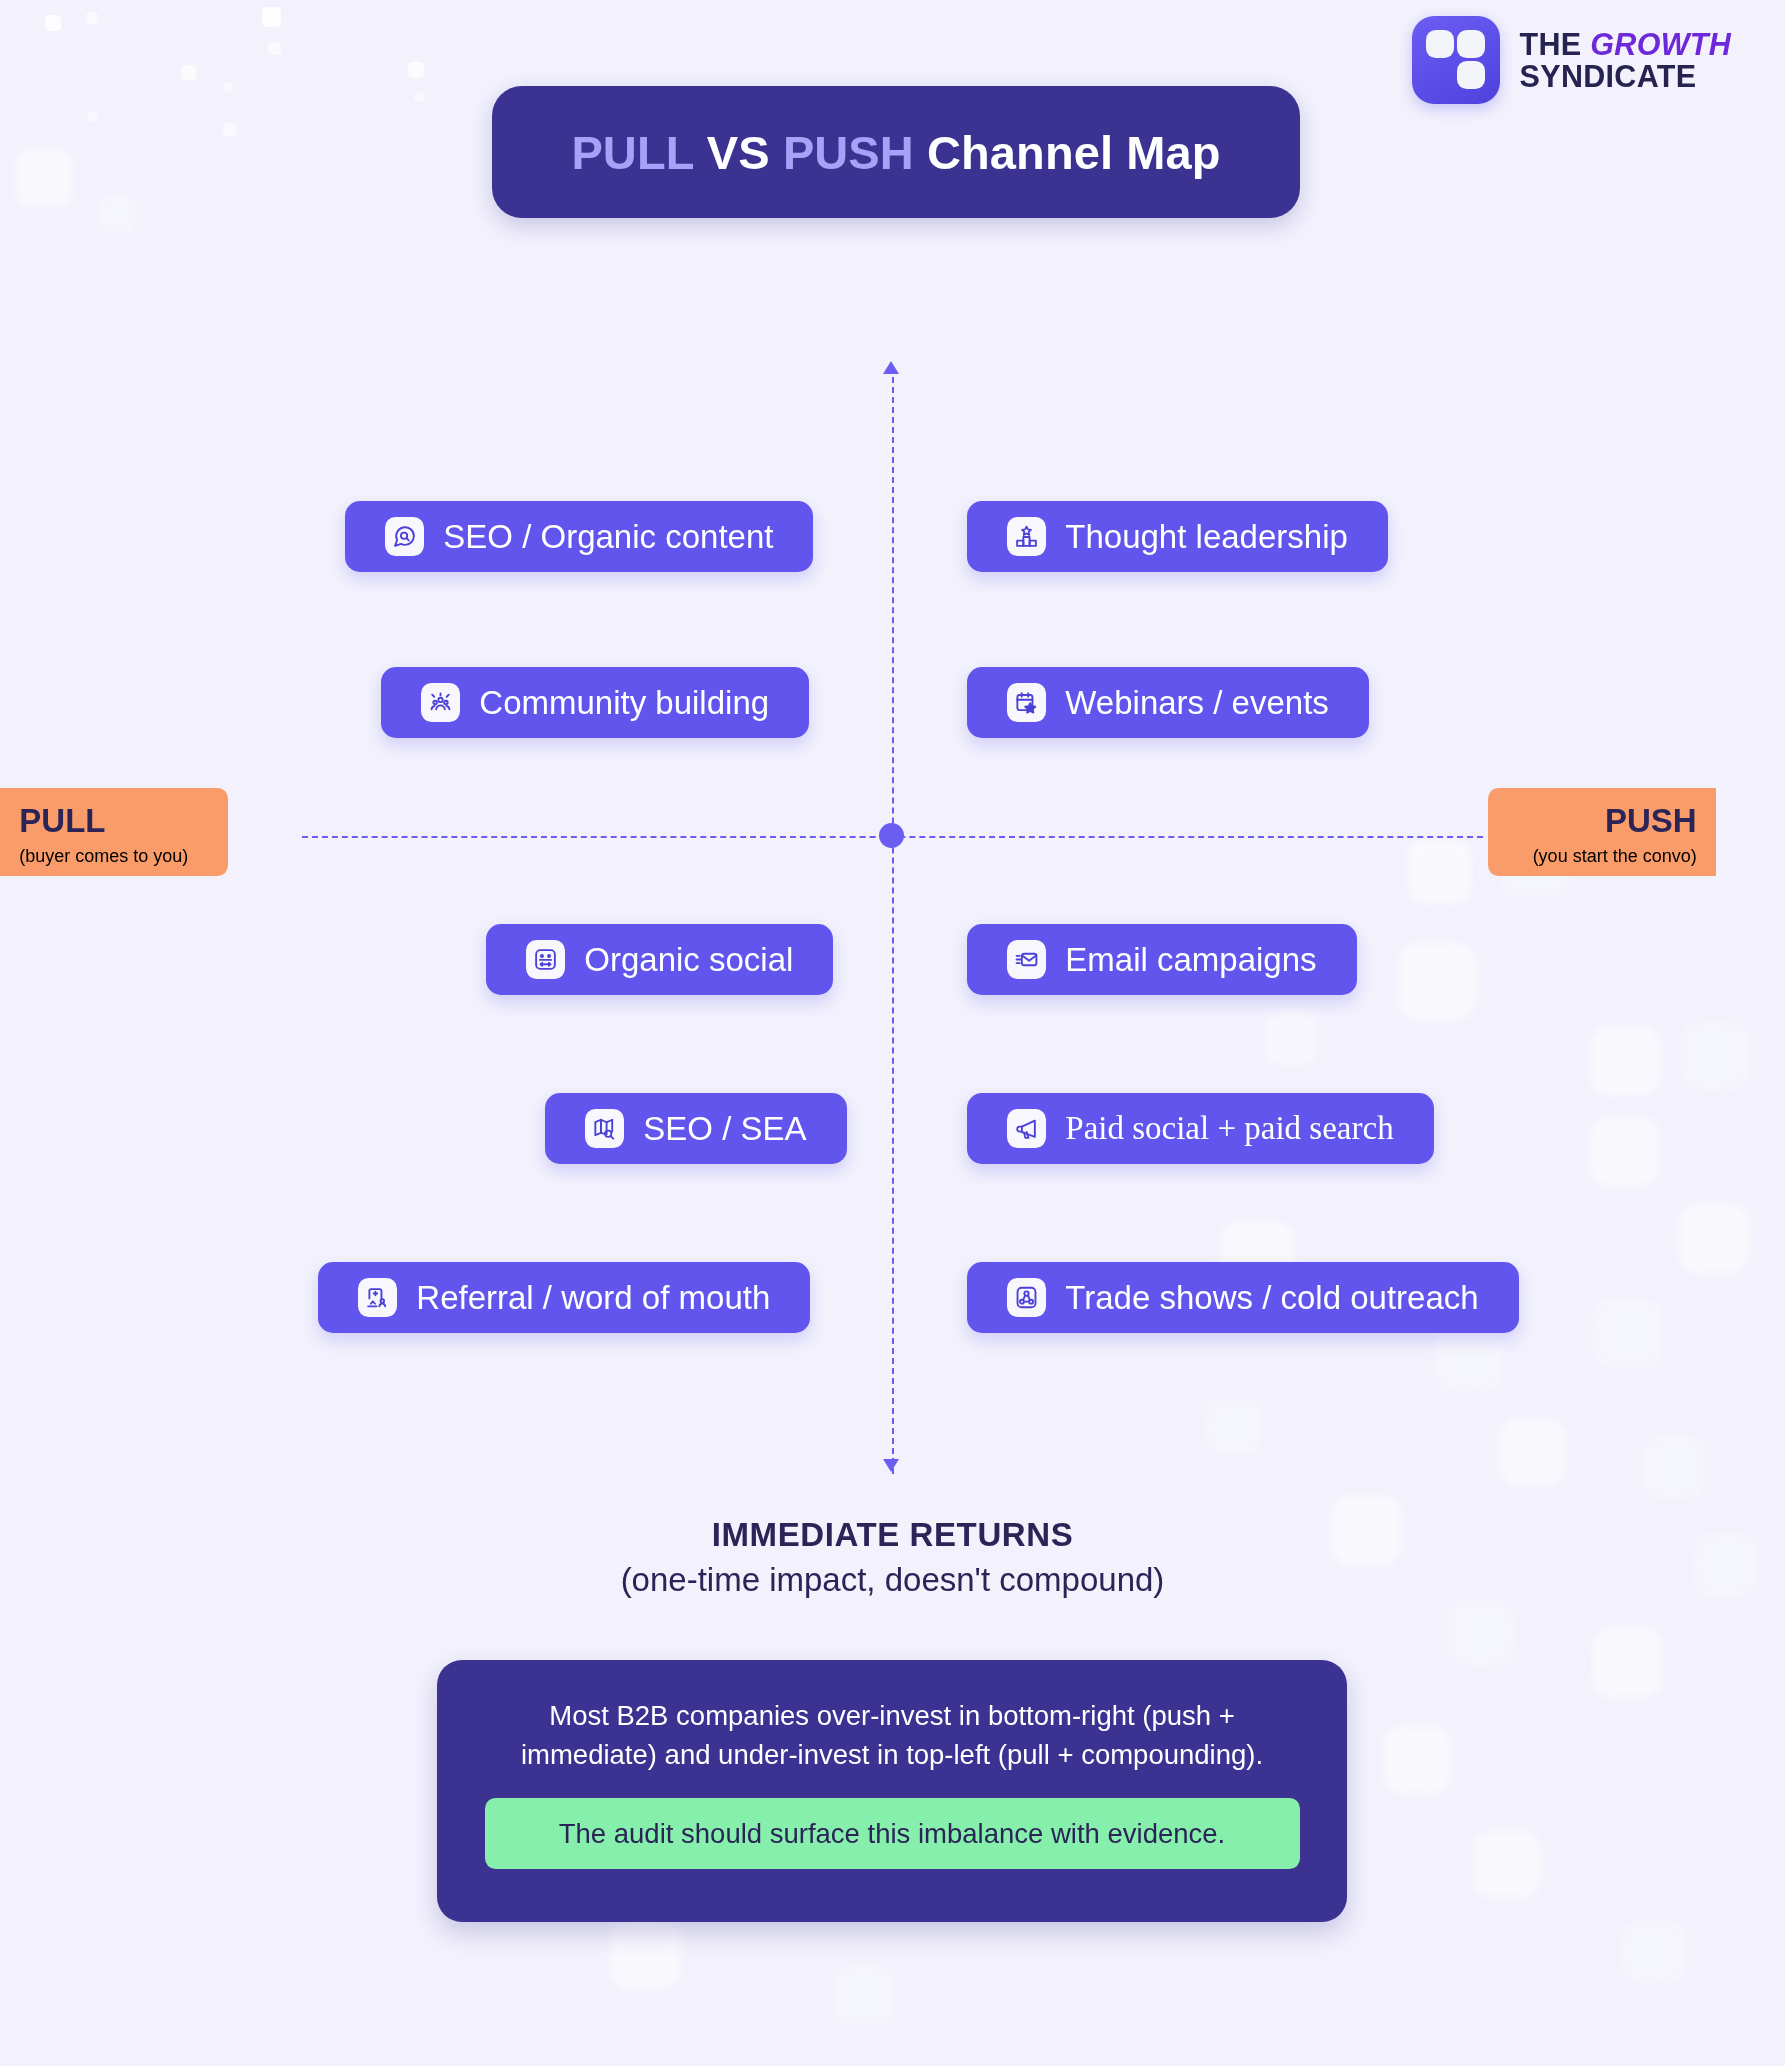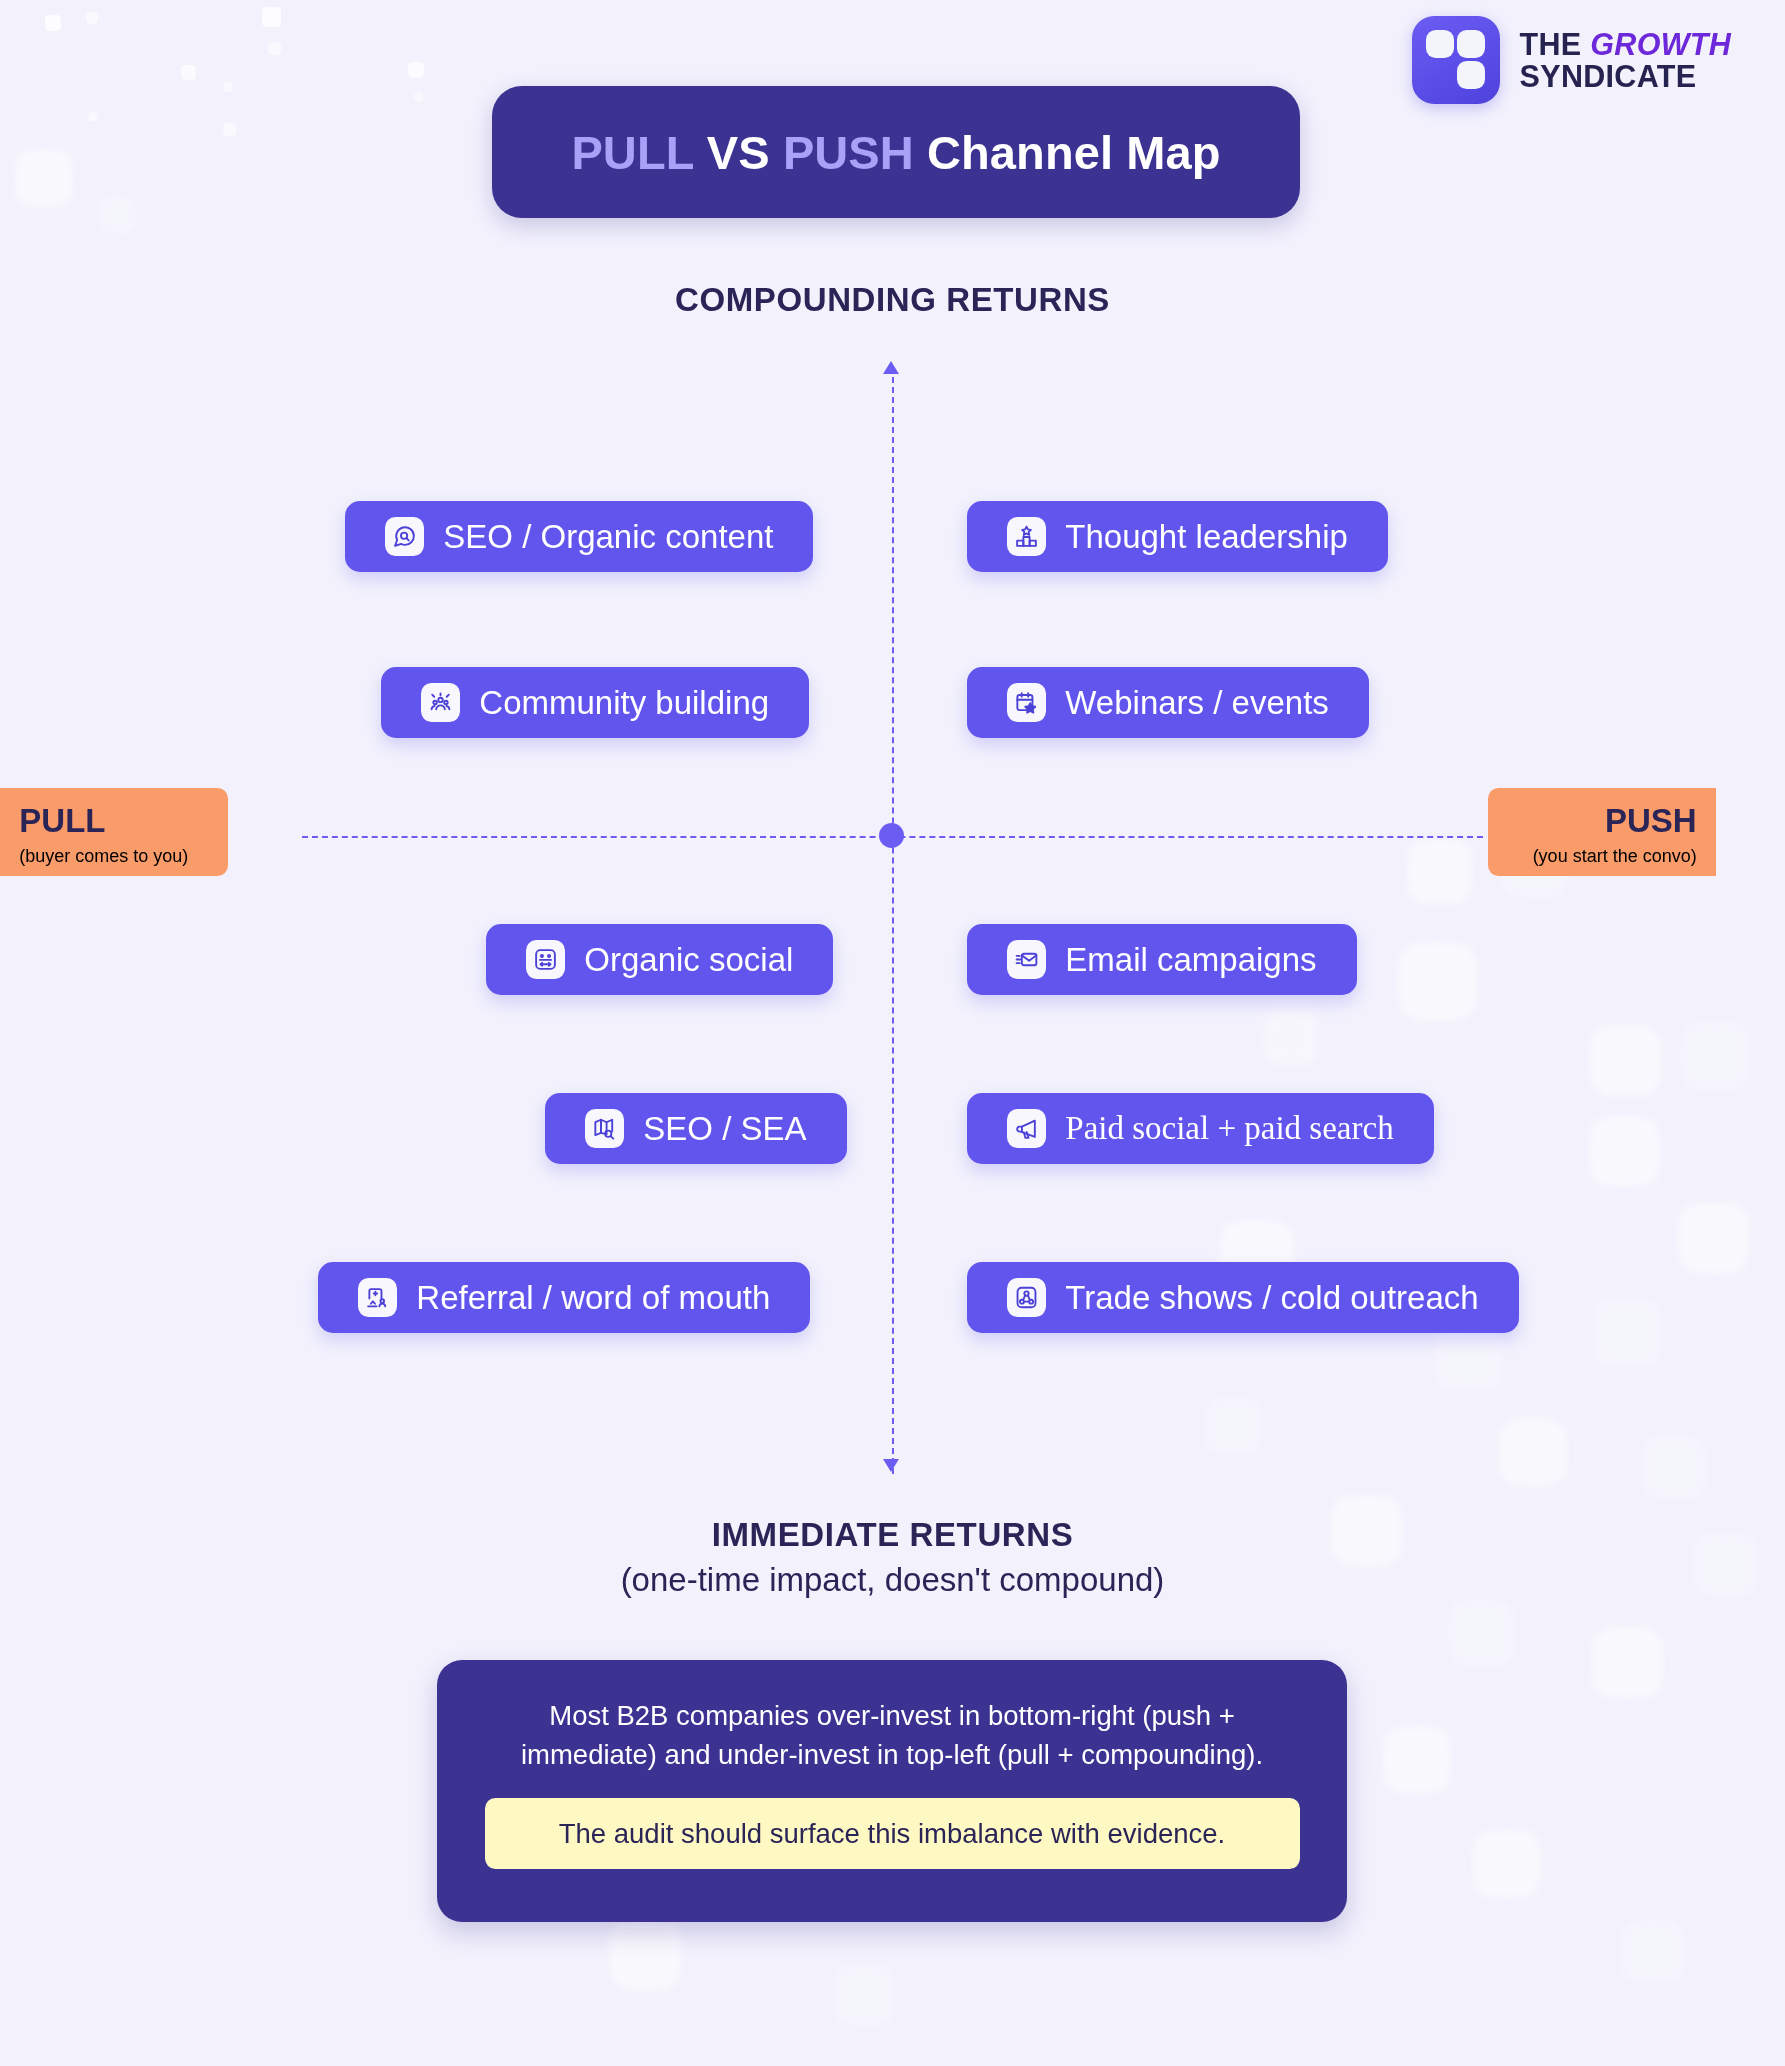--- a/index.html
+++ b/index.html
@@ -140,21 +140,21 @@
     display:flex; flex-direction:column; align-items:center;
     padding:36px 43px 33px 43px;
     box-shadow:0 10.4px 25px rgba(59,50,146,.22);
   }
   .footer-text {
     font-size:27.5px; font-weight:500; color:#FFFFFF; text-align:center;
     line-height:1.42; max-width:811px;
   }
   .footer-callout {
     margin-top:24px; width:815px; height:71px;
-    background:#fef9c3; border-radius:10.4px;
+    background:#86efac; border-radius:10.4px;
     display:flex; align-items:center; justify-content:center;
   }
   .footer-callout span { font-size:27.5px; font-weight:500; color:#2A2457; }
 </style>
 </head>
 <body>
 
 <div class="bg-deco">
   <span class="dot-sq" style="left:45px;top:15px;width:16.4px;height:16.4px;"></span>
   <span class="dot-sq" style="left:86px;top:12px;width:12px;height:12px;opacity:.6;"></span>
@@ -207,21 +207,20 @@
     </div>
     <div class="logo-l2">SYNDICATE</div>
   </div>
 </div>
 
 <div class="title-banner">
   <div class="title-text"><span class="accent">PULL </span><span>VS </span><span class="accent">PUSH </span><span>Channel Map</span></div>
 </div>
 
 <div class="axis-label" id="top-axis-label">
-  <div class="l1">COMPOUNDING RETURNS</div>
 </div>
 
 <div class="axis-label" id="bottom-axis-label">
   <div class="l1">IMMEDIATE RETURNS</div>
   <div class="l2">(one-time impact, doesn't compound)</div>
 </div>
 
 <div class="v-axis"></div>
 <div class="h-axis"></div>
 <div class="arrow arrow-up"></div>

